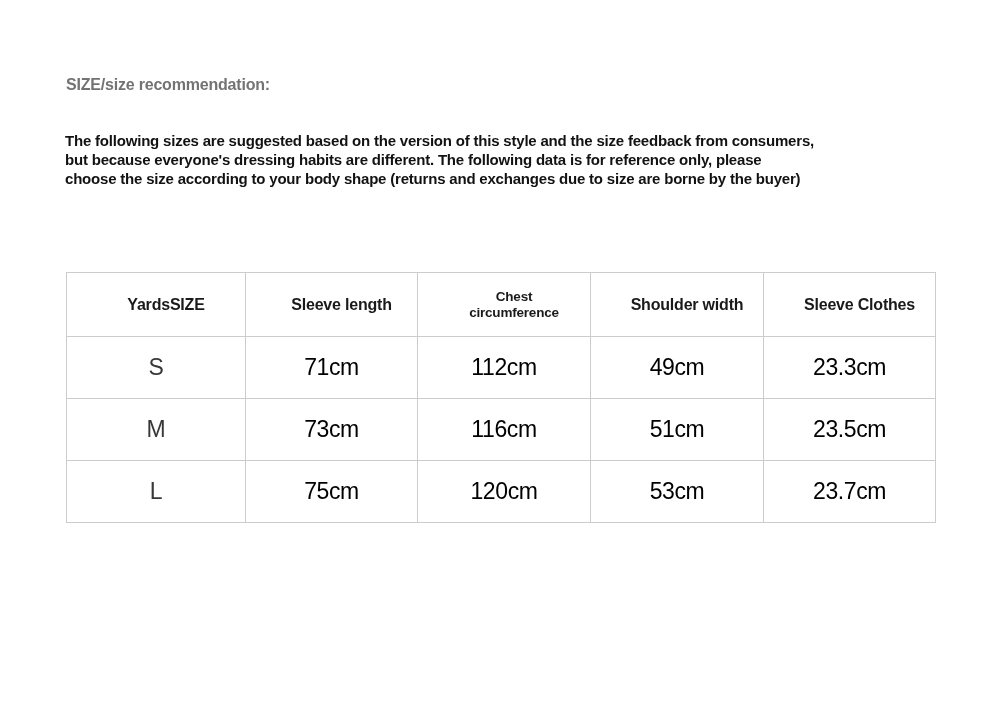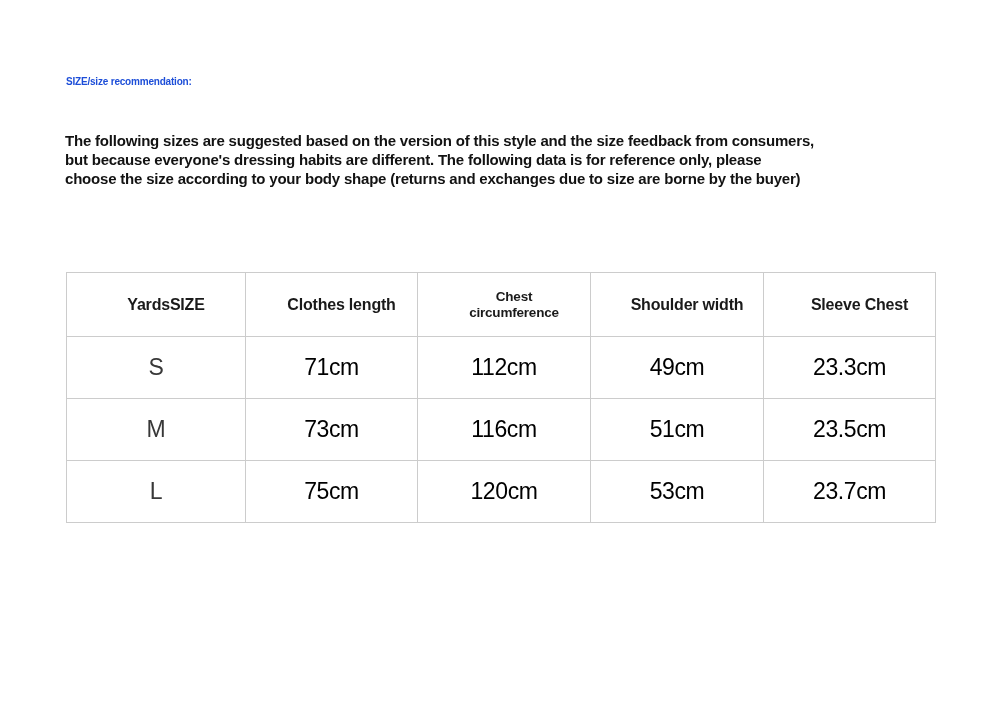--- a/index.html
+++ b/index.html
@@ -7,21 +7,21 @@
     margin: 0; padding: 0;
     width: 1000px; height: 708px;
     background: #ffffff;
     font-family: "Liberation Sans", sans-serif;
     color: #111;
   }
   .page { position: relative; width: 1000px; height: 708px; overflow: hidden; }
 
   .heading {
     position: absolute; left: 66px; top: 76px;
-    font-size: 10px; font-weight: bold; color: #1d4ed8;
+    font-size: 16px; font-weight: bold; color: #737373;
     letter-spacing: -0.2px;
   }
   .disclaimer {
     position: absolute; left: 65px; top: 121px; width: 880px;
     font-size: 15px; font-weight: bold; color: #121212;
     line-height: 19px; white-space: pre-line; letter-spacing: -0.2px; margin-top: 10px;
   }
 
   .chart-bar {
     position: absolute; left: 66px; top: 207px;
@@ -88,26 +88,26 @@
     <colgroup>
       <col class="c1">
         <col class="c2">
         <col class="c3">
         <col class="c4">
         <col class="c5">
     </colgroup>
     <thead>
       <tr>
         <th>YardsSIZE</th>
-        <th>Clothes length</th>
+        <th>Sleeve length</th>
         <th class="small-head">
           <span class="inner"><span>Chest</span><br><span>circumference</span></span>
         </th>
         <th>Shoulder width</th>
-        <th>Sleeve Chest</th>
+        <th>Sleeve Clothes</th>
       </tr>
     </thead>
     <tbody>
       <tr>
         <td class="size-col">S</td>
         <td>71cm</td>
         <td>112cm</td>
         <td>49cm</td>
         <td>23.3cm</td>
       </tr>

